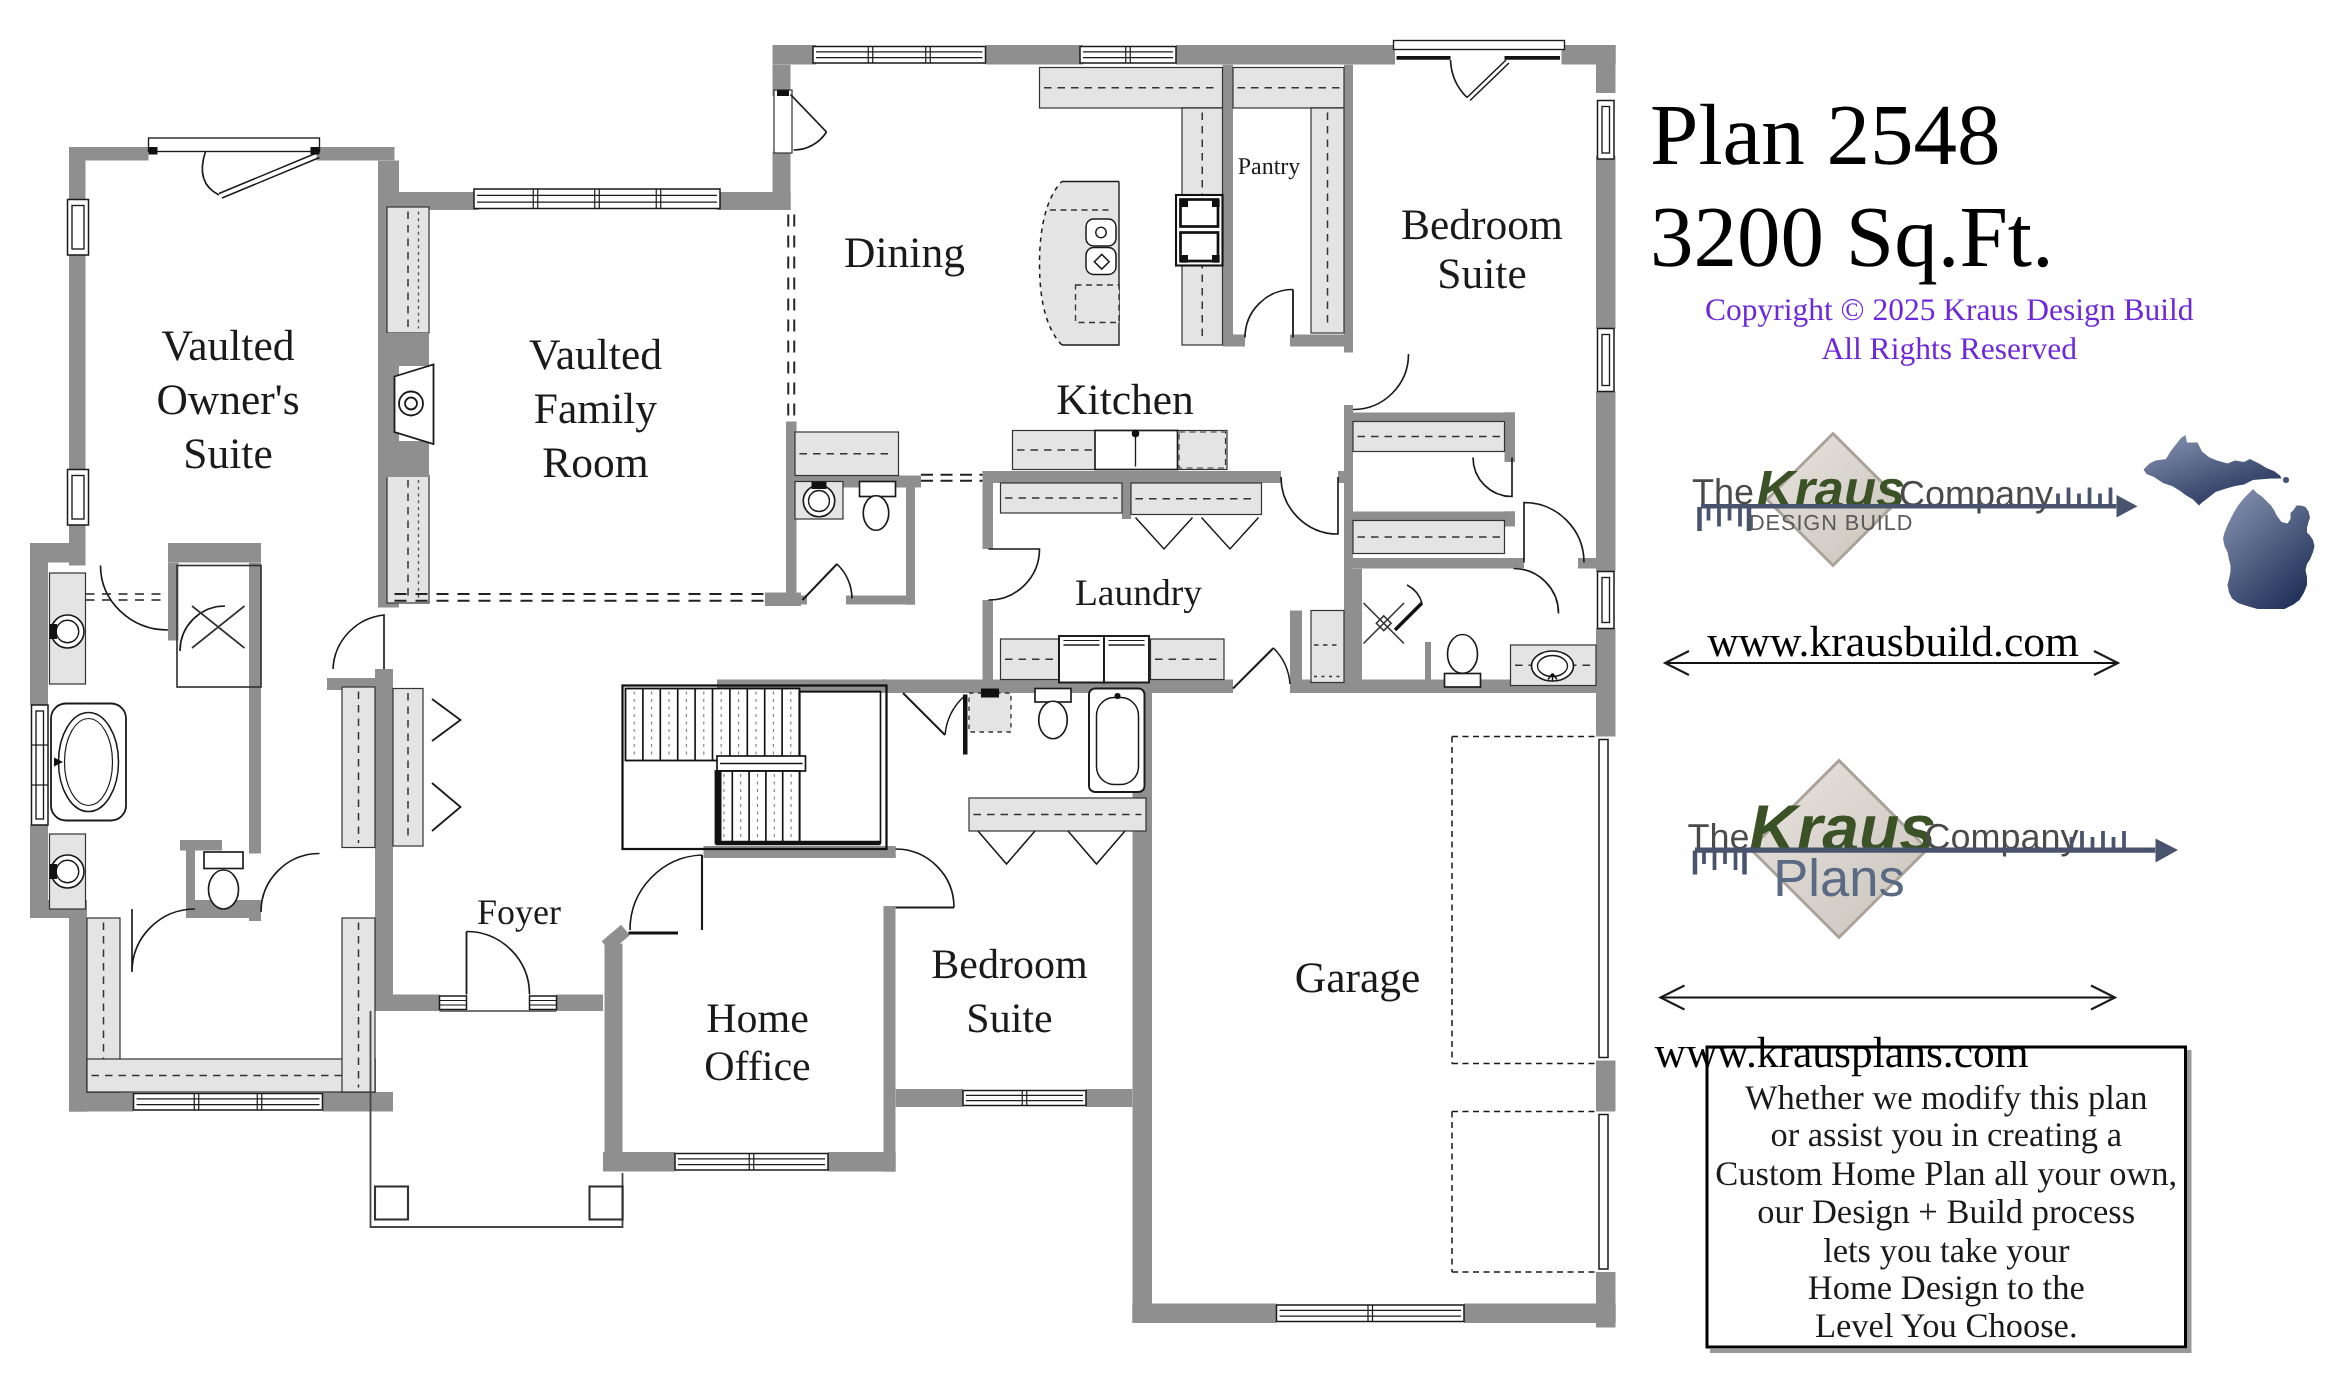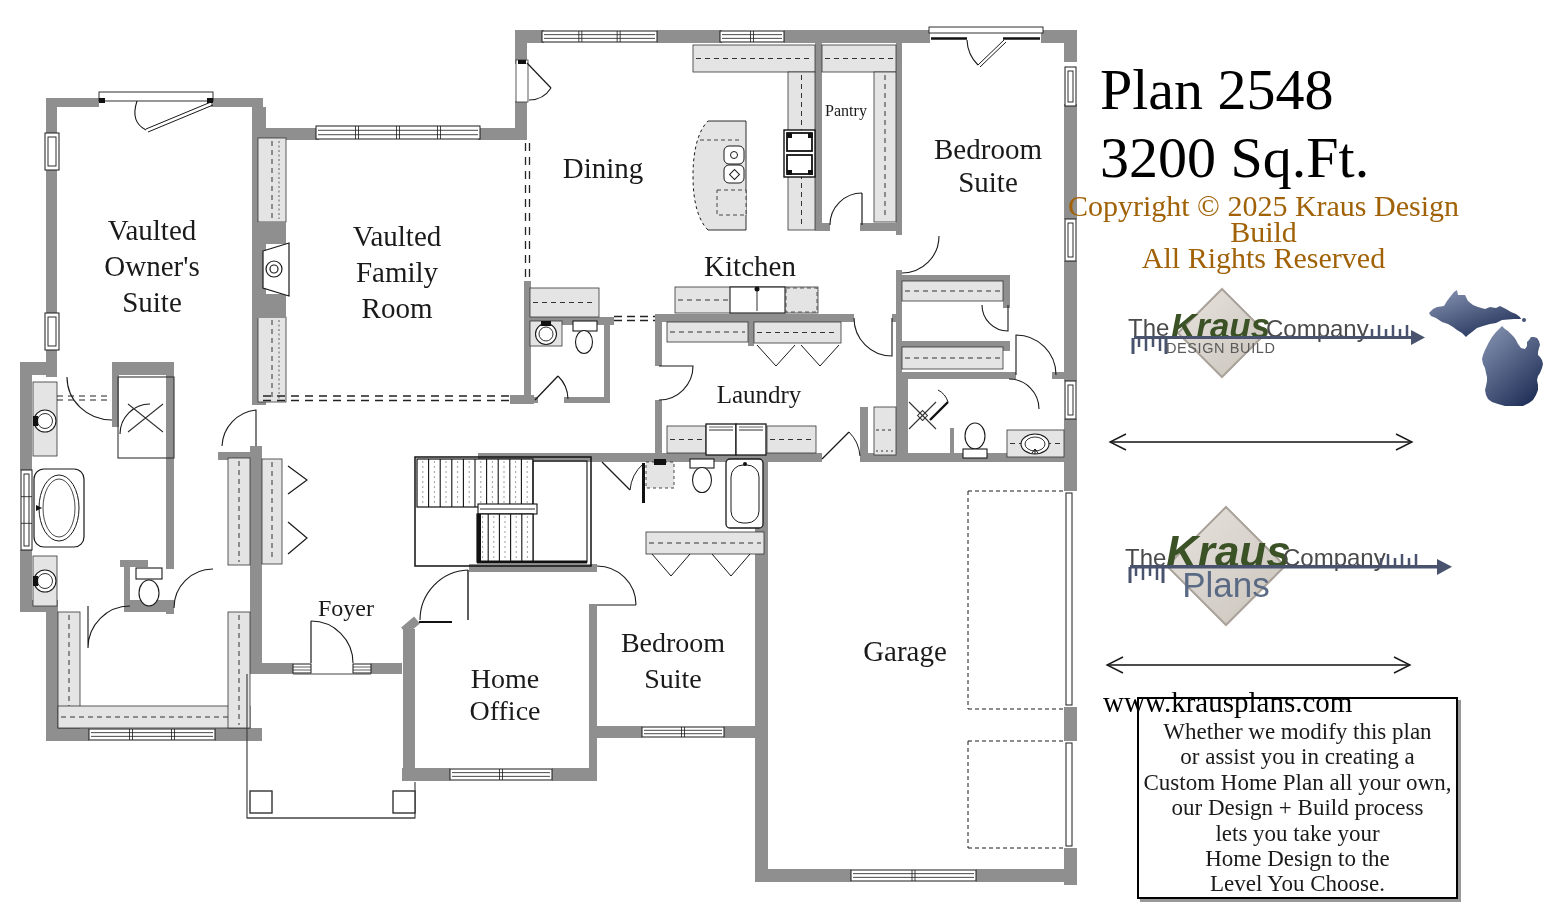--- a/index.html
+++ b/index.html
@@ -1,21 +1,21 @@
 <!DOCTYPE html>
 <html><head>
 <meta charset="utf-8">
 <style>
 html,body{margin:0;padding:0;}
 body{width:1555px;height:919px;background:#ffffff;overflow:hidden;font-family:"Liberation Serif",serif;}
 #wrap{position:relative;width:1555px;height:919px;}
 #plan{position:absolute;left:0;top:0;}
 .rp{position:absolute;color:#111;}
 #title{left:1100px;top:56px;width:432px;text-align:left;font-size:58px;line-height:68px;color:#000000;}
-#copy{left:1046px;top:193px;width:435px;text-align:center;font-size:30px;line-height:26px;color:#a16207;}
+#copy{left:1082px;top:193px;width:435px;text-align:center;font-size:21px;line-height:26px;color:#6d28d9;}
 #url1{left:1112px;top:412px;width:300px;text-align:center;font-size:29px;color:#000;}
 #url2{left:1103px;top:638px;width:300px;text-align:left;font-size:29px;color:#000;margin-top:48px;}
 #box{left:1137px;top:697px;width:317px;height:178px;border:2px solid #000;box-shadow:3px 3px 0 #999;
 text-align:center;font-size:23px;line-height:25.4px;padding-top:20px;color:#1a1a1a;}
 </style>
 </head>
 <body>
 <div id="wrap">
 <svg id="plan" width="1555" height="919" viewBox="0 0 1555 919" xmlns="http://www.w3.org/2000/svg">
 <g>
@@ -454,15 +454,16 @@
 <path d="M1402,566 L1402,554" stroke="#49536e" stroke-width="2.5" fill="none"></path>
 <path d="M1409,566 L1409,558" stroke="#49536e" stroke-width="2.5" fill="none"></path>
 <path d="M1416,566 L1416,554" stroke="#49536e" stroke-width="2.5" fill="none"></path>
 <text x="1226" y="597" font-size="35" font-family="Liberation Sans,sans-serif" fill="#5a6a84" text-anchor="middle">Plans</text>
 <line x1="1107" y1="665" x2="1410" y2="665" stroke="#111" stroke-width="1.4"></line>
 <path d="M1123,657 L1107,665 L1123,673" stroke="#1a1a1a" stroke-width="1.4" fill="none"></path>
 <path d="M1394,657 L1410,665 L1394,673" stroke="#1a1a1a" stroke-width="1.4" fill="none"></path>
 </svg>
 <div id="title" class="rp">Plan 2548<br>3200 Sq.Ft.</div>
 <div id="copy" class="rp">Copyright © 2025 Kraus Design Build<br>All Rights Reserved</div>
+<div id="url1" class="rp">www.krausbuild.com</div>
 <div id="url2" class="rp">www.krausplans.com</div>
 <div id="box" class="rp">Whether we modify this plan<br>or assist you in creating a<br>Custom Home Plan all your own,<br>our Design + Build process<br>lets you take your<br>Home Design to the<br>Level You Choose.</div>
 </div>
 
 </body></html>

